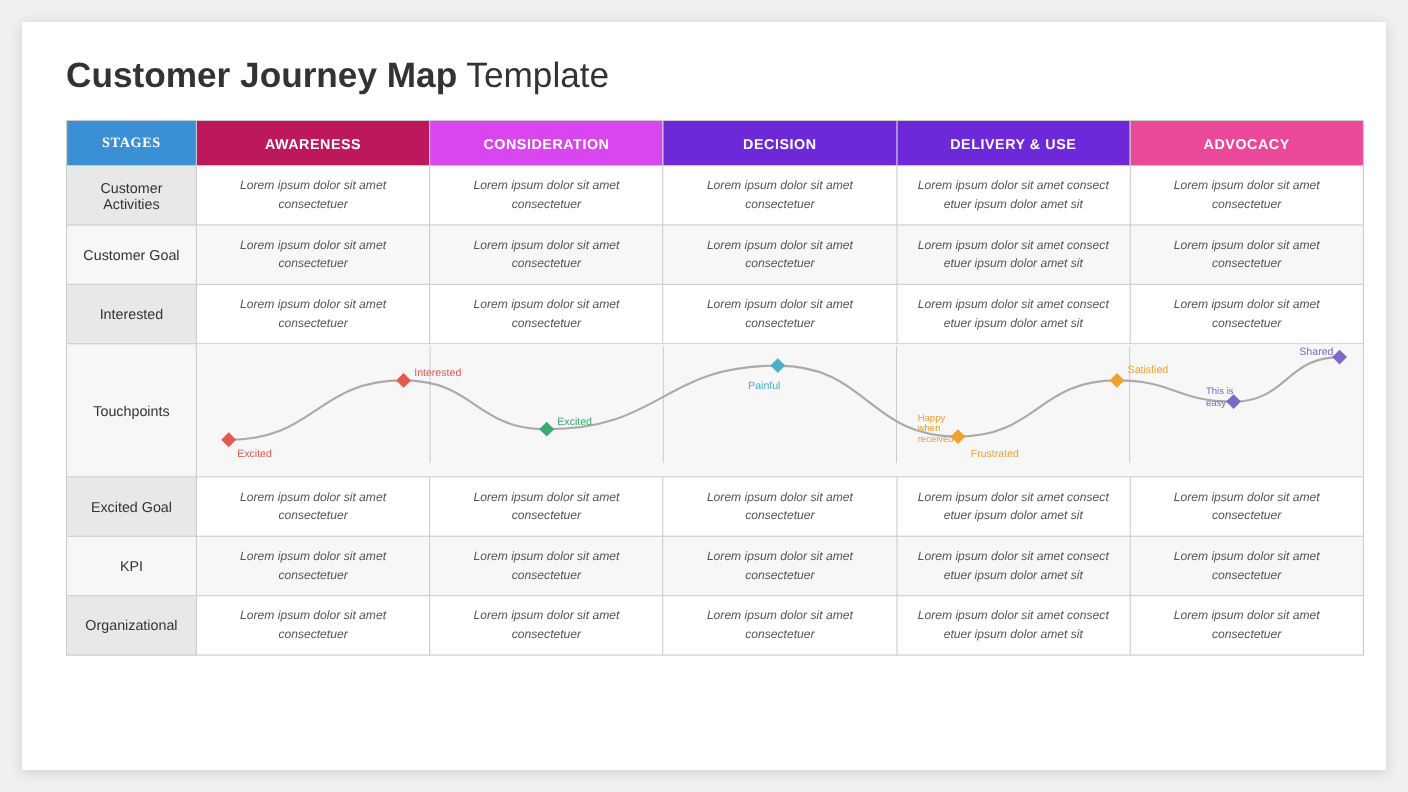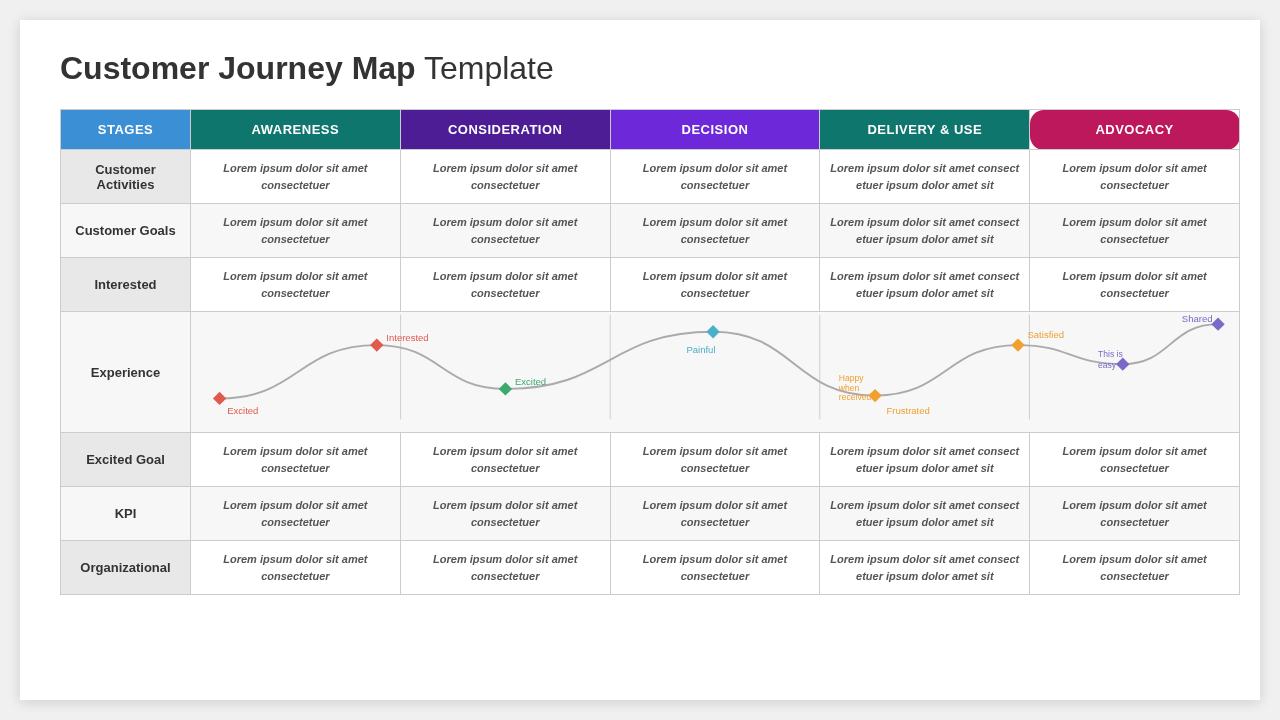--- a/index.html
+++ b/index.html
@@ -40,43 +40,42 @@
       vertical-align: middle;
     }
     .header-row th {
       color: #fff;
       font-weight: 700;
       font-size: 13px;
       letter-spacing: 0.5px;
       padding: 12px 6px;
       text-transform: uppercase;
     }
-    .col-stages { background: #3b8fd4; width: 130px; }
-    .col-awareness { background: #0f766e; }
-    .col-consideration { background: #4c1d95; }
+    .col-stages { background: #3b8fd4; width: 118px; font-family: Liberation Serif, serif; }
+    .col-awareness { background: #be185d; }
+    .col-consideration { background: #d946ef; }
     .col-decision { background: #6d28d9; }
-    .col-delivery { background: #0f766e; }
-    .col-advocacy { background: #be185d; border-radius: 14px; }
+    .col-delivery { background: #6d28d9; }
+    .col-advocacy { background: #ec4899; }
 
     .row-label {
       background: #e8e8e8;
       font-size: 13px;
-      font-weight: 700;
+      font-weight: 400;
       color: #333;
       padding: 10px 8px;
       width: 130px;
     }
     .data-cell {
       font-size: 11px;
       color: #555;
       padding: 10px 8px;
       font-style: italic;
       line-height: 1.5;
       background: #fff;
-      font-weight: bold;
     }
     .experience-row td {
       height: 120px;
       vertical-align: middle;
     }
     .stripe-row td {
       background: #f7f7f7;
     }
   </style>
 </head>
@@ -101,37 +100,37 @@
     <tbody id="table-body">
     <tr>
           <td class="row-label">Customer Activities</td>
           <td class="data-cell">Lorem ipsum dolor sit amet consectetuer</td>
           <td class="data-cell">Lorem ipsum dolor sit amet consectetuer</td>
           <td class="data-cell">Lorem ipsum dolor sit amet consectetuer</td>
           <td class="data-cell">Lorem ipsum dolor sit amet consect etuer ipsum dolor amet sit</td>
           <td class="data-cell">Lorem ipsum dolor sit amet consectetuer</td>
         </tr>
         <tr class="stripe-row">
-          <td class="row-label">Customer Goals</td>
+          <td class="row-label">Customer Goal</td>
           <td class="data-cell">Lorem ipsum dolor sit amet consectetuer</td>
           <td class="data-cell">Lorem ipsum dolor sit amet consectetuer</td>
           <td class="data-cell">Lorem ipsum dolor sit amet consectetuer</td>
           <td class="data-cell">Lorem ipsum dolor sit amet consect etuer ipsum dolor amet sit</td>
           <td class="data-cell">Lorem ipsum dolor sit amet consectetuer</td>
         </tr>
         <tr>
           <td class="row-label">Interested</td>
           <td class="data-cell">Lorem ipsum dolor sit amet consectetuer</td>
           <td class="data-cell">Lorem ipsum dolor sit amet consectetuer</td>
           <td class="data-cell">Lorem ipsum dolor sit amet consectetuer</td>
           <td class="data-cell">Lorem ipsum dolor sit amet consect etuer ipsum dolor amet sit</td>
           <td class="data-cell">Lorem ipsum dolor sit amet consectetuer</td>
         </tr>
         <tr class="stripe-row experience-row">
-          <td class="row-label">Experience</td>
+          <td class="row-label">Touchpoints</td>
           <td colspan="5" style="padding: 0px; position: relative;">
     <div style="position:relative; width:100%; height:120px;">
       <svg viewBox="0 0 1100 110" xmlns="http://www.w3.org/2000/svg" style="width:100%;height:110px;display:block;">
 
         <line x1="220" y1="0" x2="220" y2="110" stroke="#ccc" stroke-width="1"></line>
         <line x1="440" y1="0" x2="440" y2="110" stroke="#ccc" stroke-width="1"></line>
         <line x1="660" y1="0" x2="660" y2="110" stroke="#ccc" stroke-width="1"></line>
         <line x1="880" y1="0" x2="880" y2="110" stroke="#ccc" stroke-width="1"></line>
 
         <path d="M 30 88 C 112.5 88, 112.5 32, 195 32 C 262.5 32, 262.5 78, 330 78 C 439 78, 439 18, 548 18 C 633 18, 633 85, 718 85 C 793 85, 793 32, 868 32 C 923 32, 923 52, 978 52 C 1028 52, 1028 10, 1078 10" fill="none" stroke="#aaa" stroke-width="2"></path>

